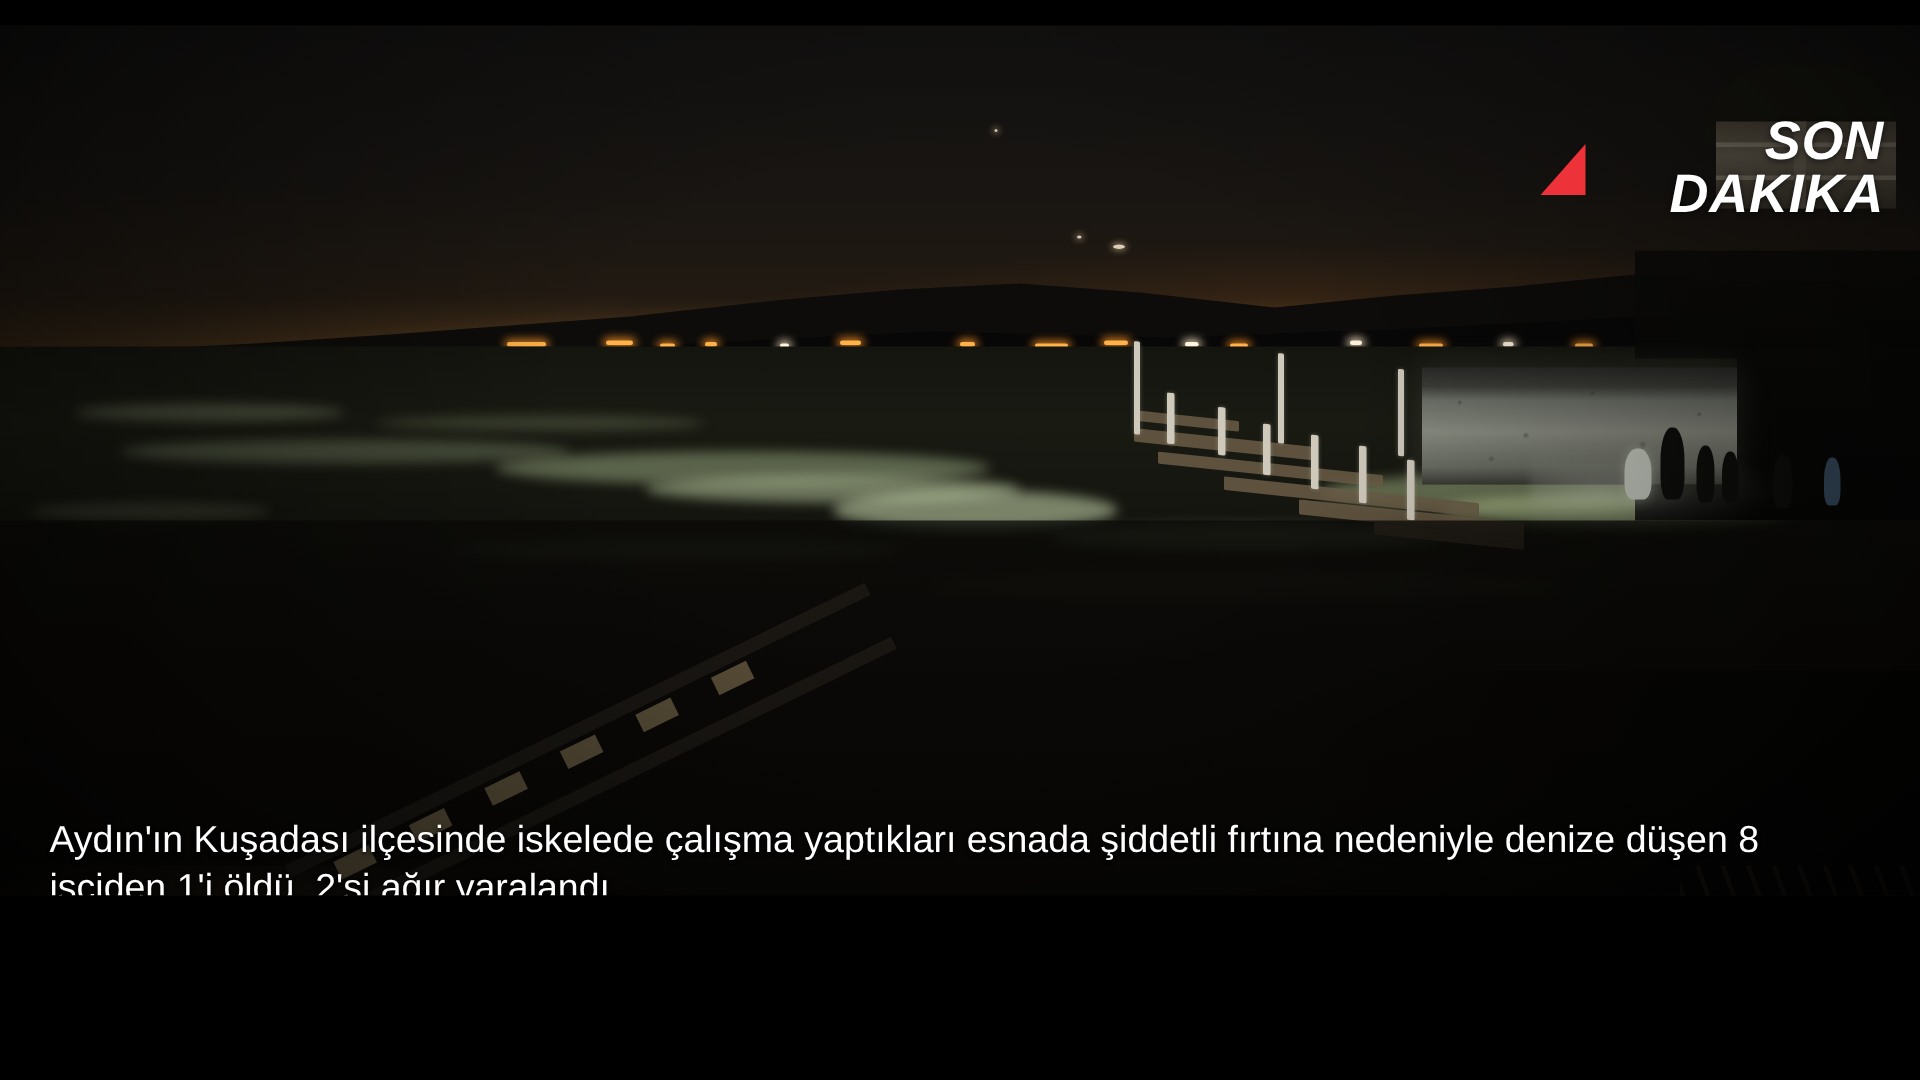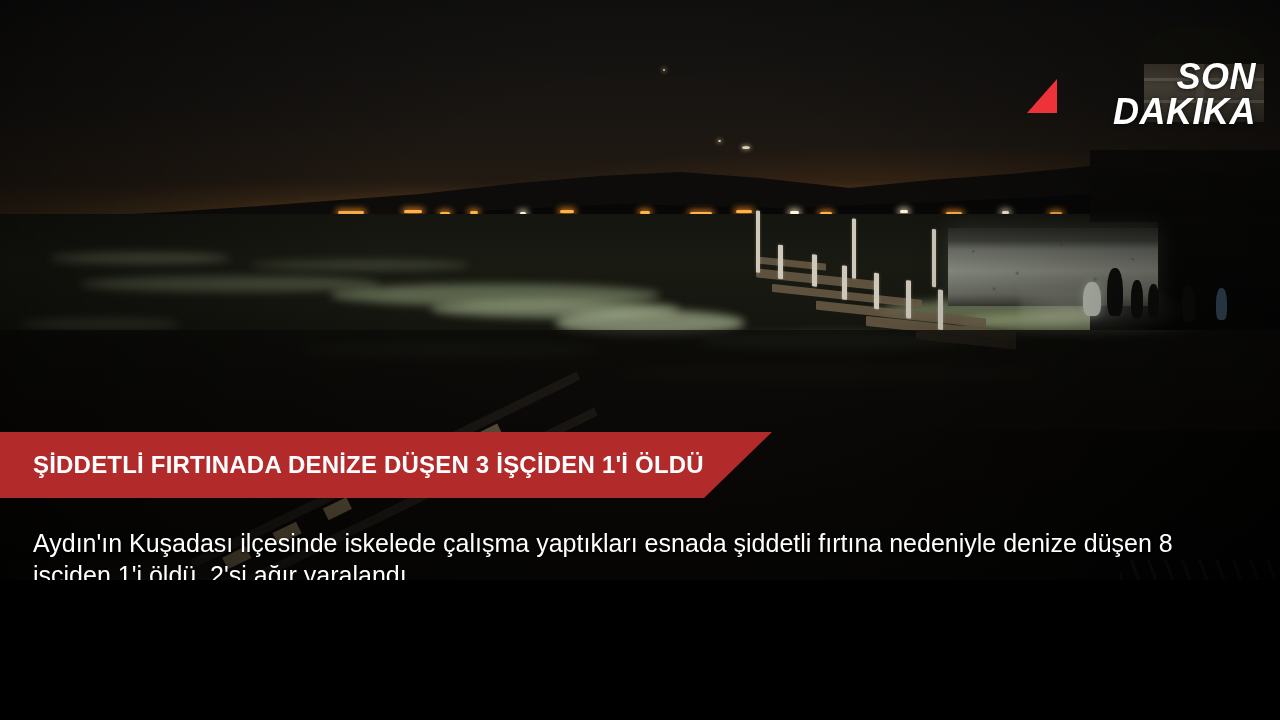--- a/index.html
+++ b/index.html
@@ -10,20 +10,21 @@
   body {
     font-family: "Liberation Sans", sans-serif;
   }
 
   #stage {
     position: relative;
     width: 1280px;
     height: 580px;
     overflow: hidden;
     background: #0a0806;
+    margin-top: 17px;
   }
 
   
   .photo {
     position: absolute;
     inset: 0;
     overflow: hidden;
   }
 
   
@@ -431,19 +432,16 @@
   </div>
 
   <div class="logo">
     <div class="logo-triangle"></div>
     <div class="logo-text">
       <span class="l1">SON</span>
       <span class="l2">DAKIKA</span>
     </div>
   </div>
 
-  <div class="headline-banner">
-    <div class="headline-text">ŞİDDETLİ FIRTINADA DENİZE DÜŞEN 3 İŞÇİDEN 1'İ ÖLDÜ</div>
-  </div>
 
   <div class="caption">Aydın'ın Kuşadası ilçesinde iskelede çalışma yaptıkları esnada şiddetli fırtına nedeniyle denize düşen 8 işçiden 1'i öldü, 2'si ağır yaralandı.</div>
 
 </div>
 
 </body></html>

